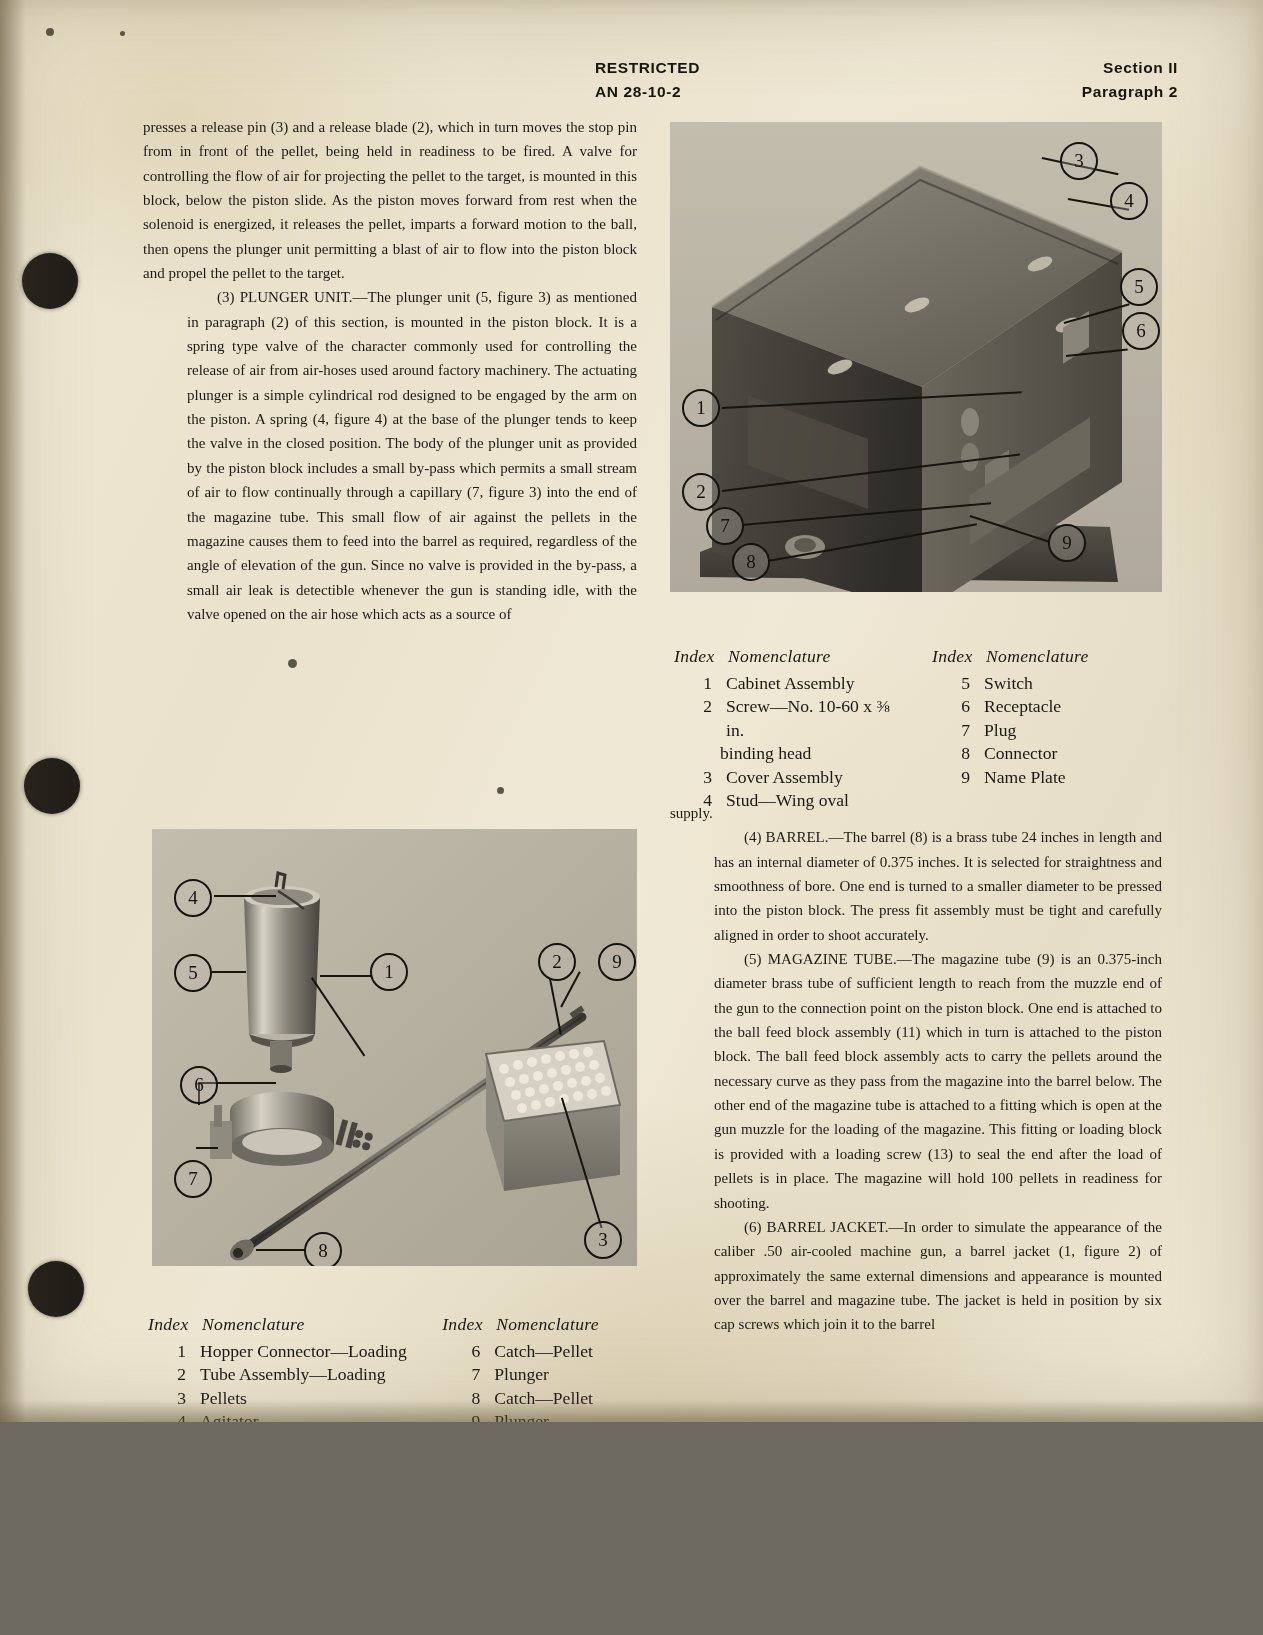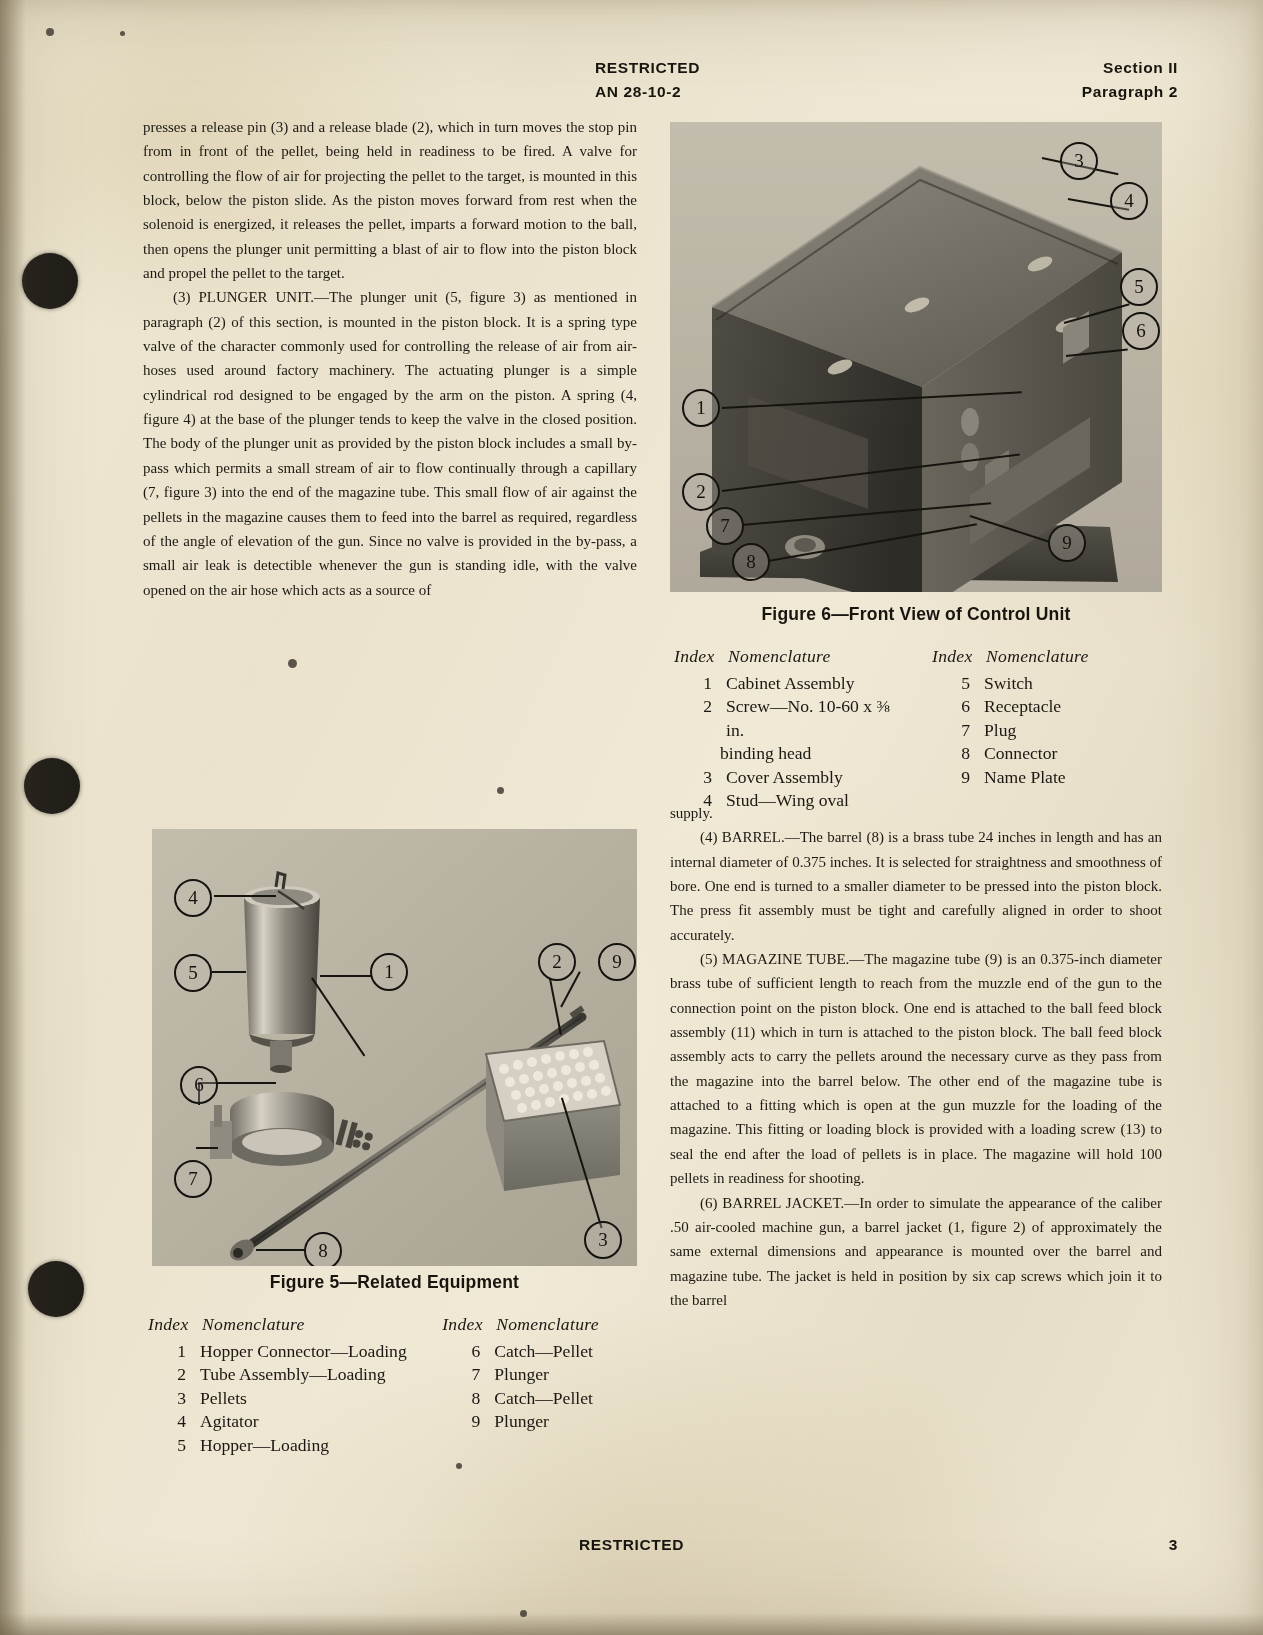--- a/index.html
+++ b/index.html
@@ -3,21 +3,21 @@
 <meta charset="utf-8">
 <style>
   html, body {
     margin: 0;
     padding: 0;
     background: #6d6960;
   }
   .page {
     position: relative;
     width: 1263px;
-    height: 1635px;
+    height: 1422px;
     background: #eae3cf;
     overflow: hidden;
     font-family: "Liberation Serif", "DejaVu Serif", serif;
     color: #1b1813;
   }
   
   .paper-tint {
     position: absolute; inset: 0;
     background:
       radial-gradient(ellipse 420px 300px at 14% 8%, rgba(214,201,166,.55), rgba(214,201,166,0) 70%),
@@ -73,21 +73,21 @@
 
   .body-text {
     font-size: 15px;
     line-height: 24.35px;
     text-align: justify;
     text-justify: inter-word;
     -webkit-hyphens: none; hyphens: none;
     color: #1d1a14;
   }
   .body-text p { margin: 0; }
-  .body-text p.indent { text-indent: 30px; }
+  .body-text p.indent { text-indent: 30px; margin-left: 44px; }
   .body-text p + p { margin-top: 0; }
 
   
   .figbox { position: absolute; background: #b9b3a4; overflow: hidden; }
 
   .fig6 { left: 670px; top: 122px; width: 492px; height: 470px; }
   .fig5 { left: 152px; top: 829px; width: 485px; height: 437px; }
 
   .cap {
     font-family: "Liberation Sans", sans-serif;
@@ -259,21 +259,20 @@
       <div class="callout" style="left:62px; top:421px;">
           <span>8</span>
         </div>
 
       <div class="lead" style="left:300px; top:393px; width:84px; transform:rotate(18deg);"></div>
       <div class="callout" style="left:378px; top:402px;">
           <span>9</span>
         </div>
     </div>
 
-    <div class="cap" style="position:absolute; left:670px; top:604px; width:492px;">Figure 6—Front View of Control Unit</div>
 
     <div class="idx" style="position:absolute; left:672px; top:645px; width:492px;">
       <div class="half">
         <div class="idx-head">
           <span class="n">Index</span>
           <span>Nomenclature</span>
         </div>
         <div class="idx-row">
           <span class="n">1</span>
           <span class="v">Cabinet Assembly</span>
@@ -479,21 +478,20 @@
       <div class="callout" style="left:432px; top:392px;">
           <span>3</span>
         </div>
 
       <div class="lead" style="left:104px; top:420px; width:50px;"></div>
       <div class="callout" style="left:152px; top:403px;">
           <span>8</span>
         </div>
     </div>
 
-    <div class="cap" style="position:absolute; left:152px; top:1272px; width:485px;">Figure 5—Related Equipment</div>
 
     <div class="idx" style="position:absolute; left:146px; top:1313px; width:500px;">
       <div class="half" style="width:58%;">
         <div class="idx-head">
           <span class="n">Index</span>
           <span>Nomenclature</span>
         </div>
         <div class="idx-row">
           <span class="n">1</span>
           <span class="v">Hopper Connector—Loading</span>

